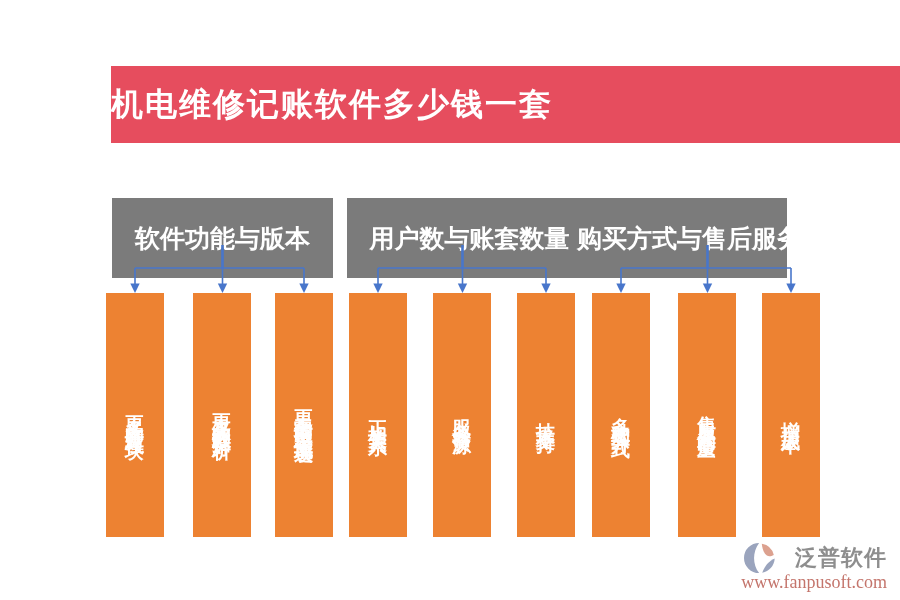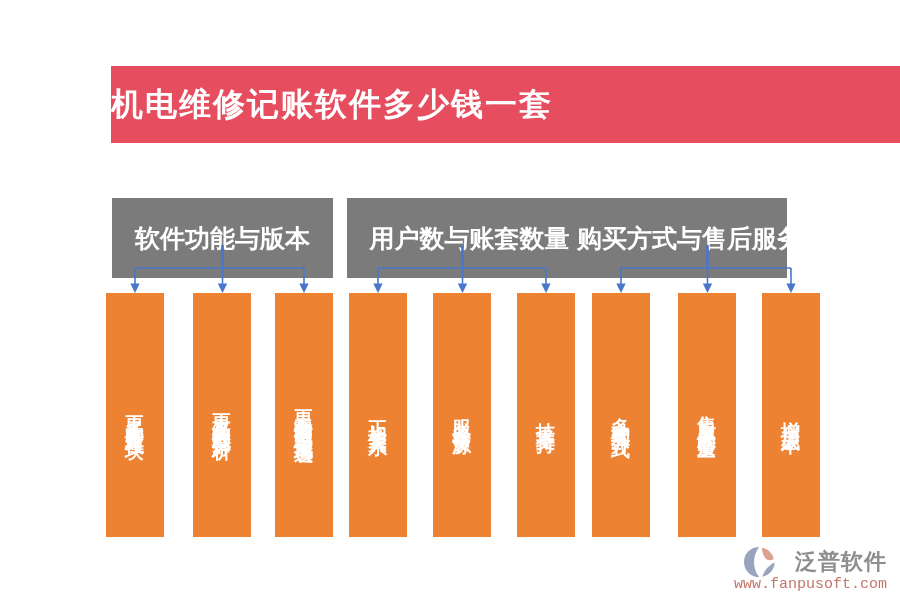--- a/index.html
+++ b/index.html
@@ -87,22 +87,22 @@
   .logo-top { display: flex; align-items: center; gap: 19px; }
   .logo-brand {
     color: var(--c-brand-text);
     font-size: 22px;
     font-weight: bold;
     letter-spacing: 1px;
     white-space: nowrap;
   }
   .logo-url {
     color: var(--c-url-text);
-    font-size: 15px;
-    font-family: Liberation Mono, monospace;
+    font-size: 18px;
+    font-family: Liberation Serif, serif;
     margin-top: -2px;
     white-space: nowrap;
   }
 </style>
 </head>
 <body>
 
 <div class="canvas">
 
   <div class="banner">

